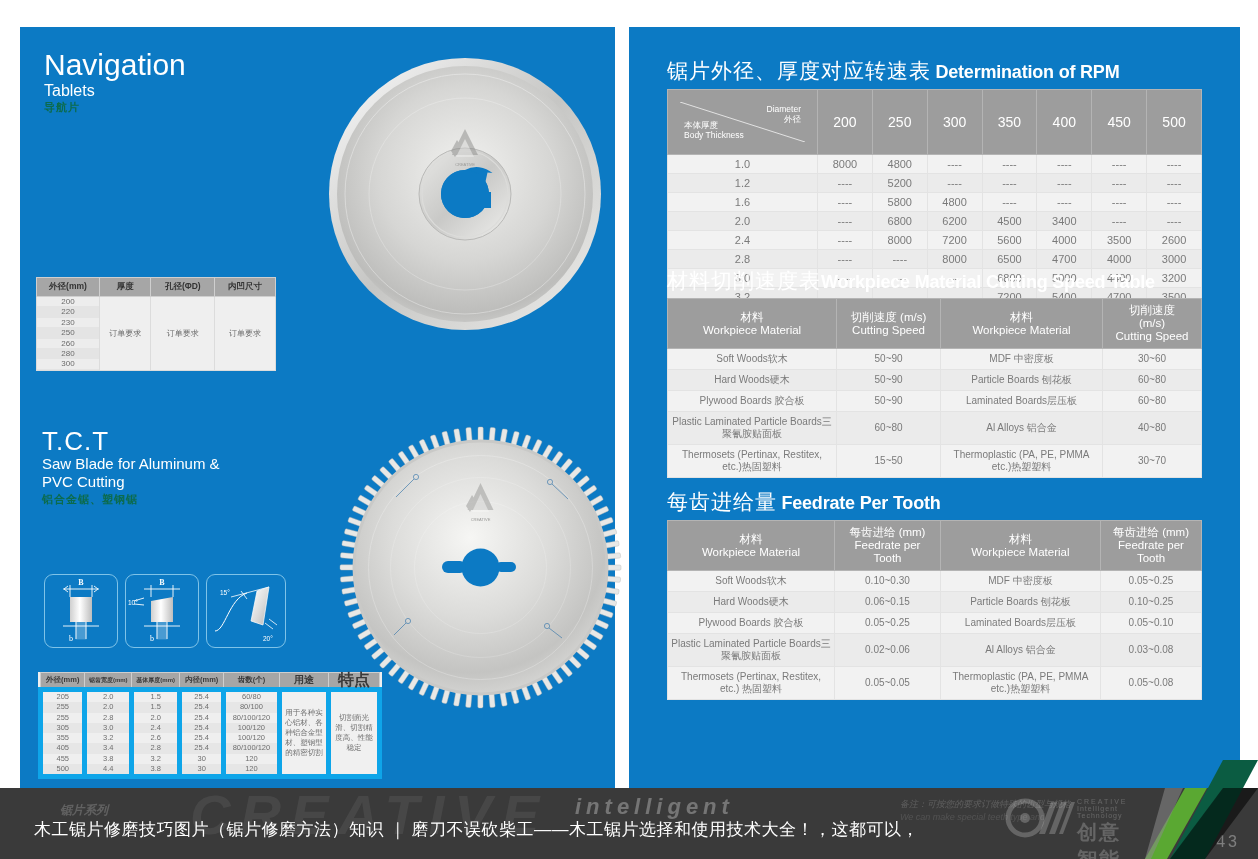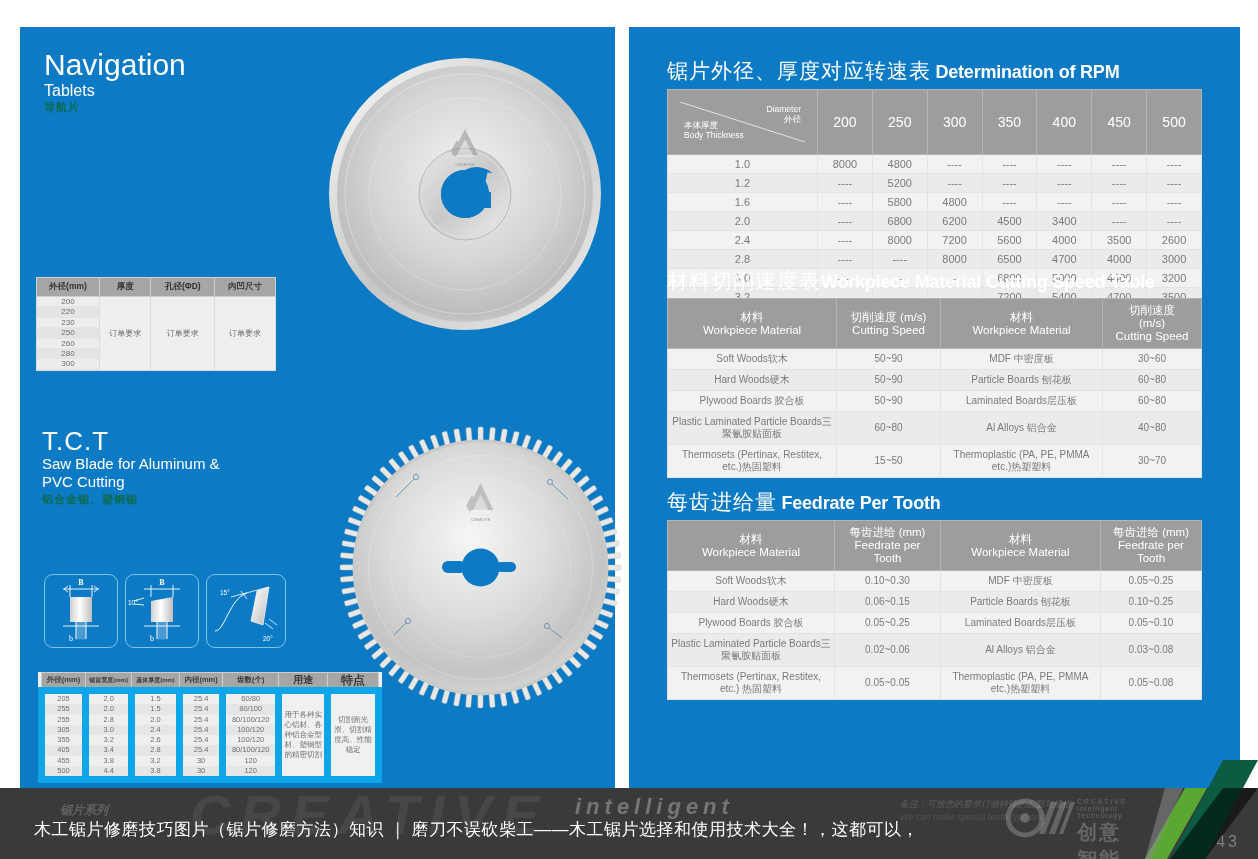--- a/index.html
+++ b/index.html
@@ -39,21 +39,21 @@
   
   .diagrams{position:absolute;left:24px;top:547px;display:flex;gap:7px;}
   .dia{width:72px;height:72px;border:1.4px solid #7fc3e8;border-radius:9px;position:relative;}
   .dia.wide{width:78px;}
 
   
   .tbl2{position:absolute;left:18px;top:645px;width:344px;border-collapse:collapse;
         background:#efefef;border:1px solid #c4c4c4;}
   .tbl2 th{background:#a6a6a6;color:#3a3a3a;font-weight:bold;border:1px solid #cfcfcf;
            padding:2px 1px;text-align:center;line-height:10px;}
-  .tbl2 td{border:7px solid #0ea5e9;color:#6e6e6e;text-align:center;padding:0;line-height:10.3px;font-size:7.5px;}
+  .tbl2 td{border:5px solid #0ea5e9;color:#6e6e6e;text-align:center;padding:0;line-height:10.3px;font-size:7.5px;}
   .tbl2 .stack div{line-height:10.3px;}
   .tbl2 .stack div:nth-child(even){background:#e6e6e6;}
   .tbl2 .merged{vertical-align:middle;font-size:7.5px;line-height:10px;color:#6e6e6e;background:#f0f0f0;padding:2px;}
 
   
   .sec-title{margin:0;padding:0;white-space:nowrap;}
   .sec-cn{font-size:21px;color:#ffffff;font-weight:normal;letter-spacing:1px;}
   .sec-en{font-size:18px;color:#ffffff;font-weight:bold;letter-spacing:-0.2px;}
 
   .rtable{border-collapse:collapse;background:#f2f2f2;border:1px solid #c9c9c9;}
@@ -372,21 +372,21 @@
 
     <table class="tbl2">
       <thead>
         <tr>
           <th style="width:45px;font-size:7.5px">外径(mm)</th>
           <th style="width:48px;font-size:6px">锯齿宽度(mm)</th>
           <th style="width:50px;font-size:6px">基体厚度(mm)</th>
           <th style="width:44px;font-size:7.5px">内径(mm)</th>
           <th style="width:55px;font-size:7.5px">齿数(个)</th>
           <th style="width:50px;font-size:10px">用途</th>
-          <th style="width:52px;font-size:12px">特点</th>
+          <th style="width:52px;font-size:16px">特点</th>
         </tr>
       </thead>
       <tbody>
         <tr>
           <td class="stack">
             <div>205</div>
             <div>255</div>
             <div>255</div>
             <div>305</div>
             <div>355</div>

